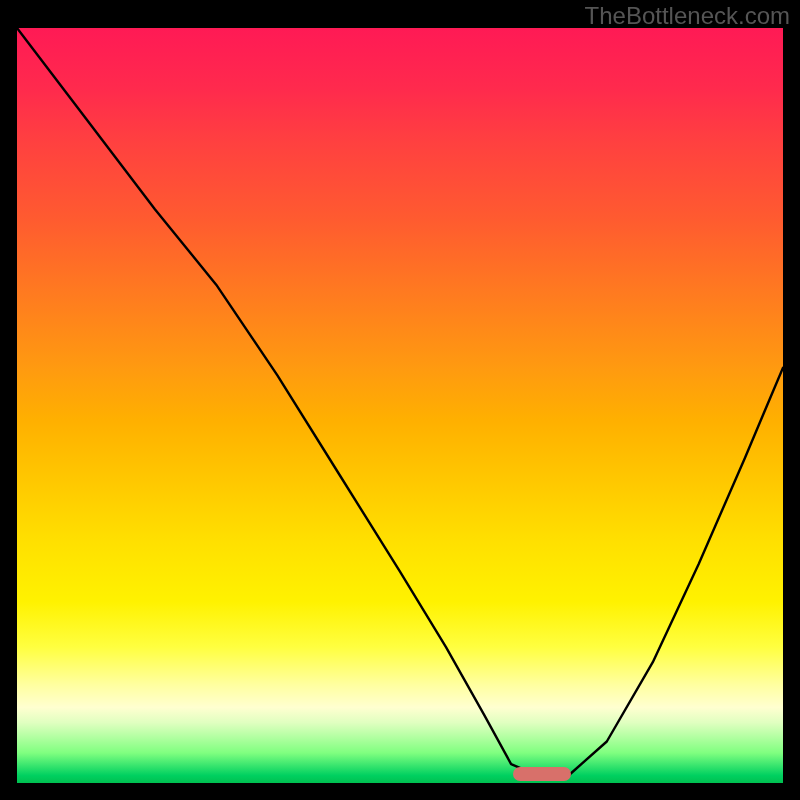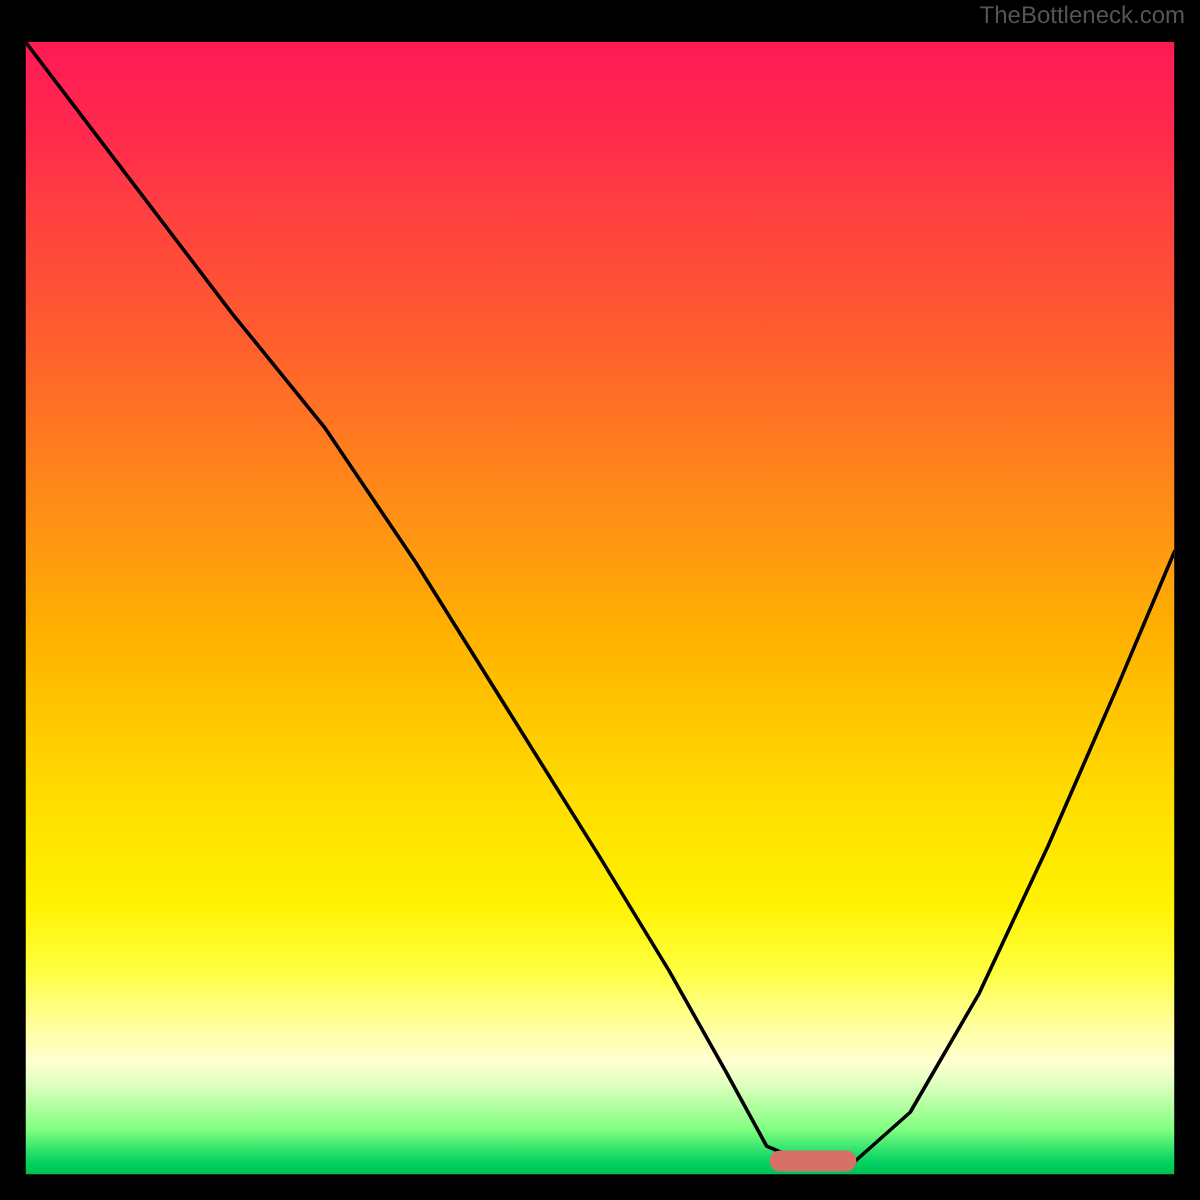--- a/index.html
+++ b/index.html
@@ -9,21 +9,21 @@
     height: 800px;
     background: #000;
     position: relative;
     font-family: Arial, Helvetica, sans-serif;
   }
   .watermark {
     position: absolute;
     top: 2px;
     right: 10px;
     color: #555;
-    font-size: 16px;
+    font-size: 24px;
     font-weight: 500;
     z-index: 10;
   }
   .plot-area {
     position: absolute;
     left: 17px;
     top: 28px;
     width: 766px;
     height: 755px;
     overflow: hidden;

